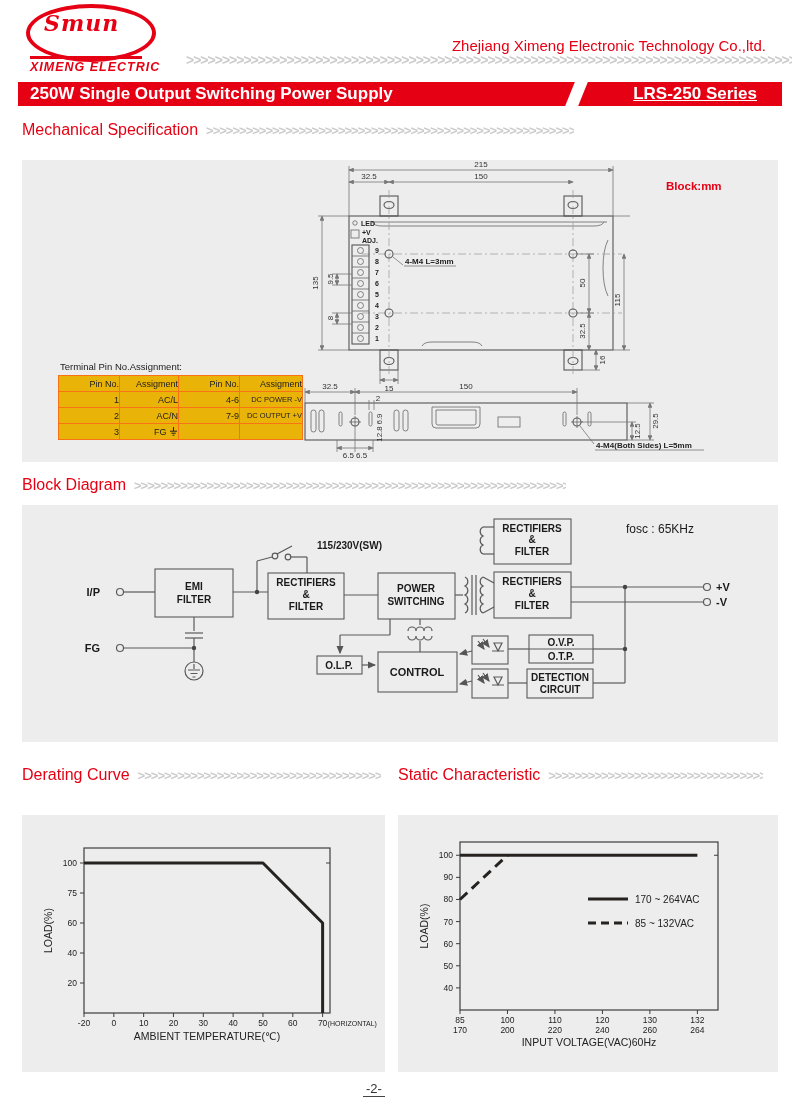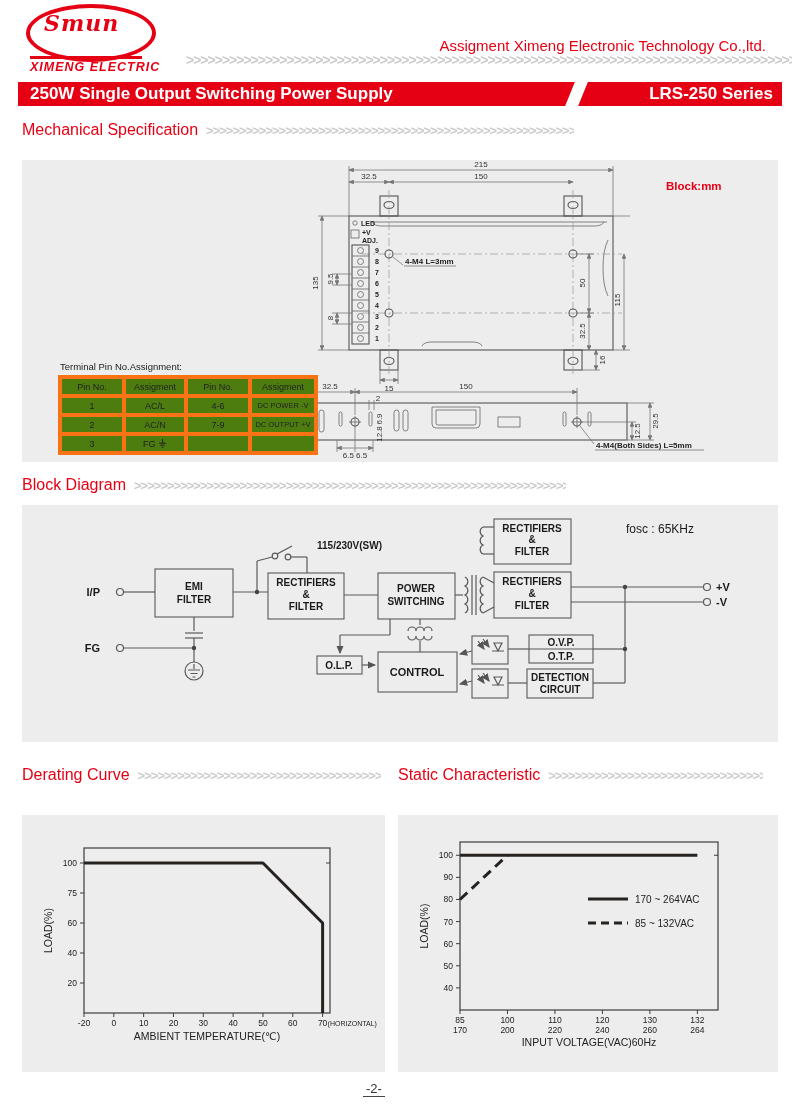--- a/index.html
+++ b/index.html
@@ -12,37 +12,37 @@
   .logo-underline{position:absolute;left:30px;top:56px;width:112px;height:3px;background:#e60014;}
   .logo-sub{position:absolute;left:30px;top:60px;font-style:italic;font-weight:bold;font-size:12.5px;
             color:#e60014;letter-spacing:1px;}
   .company{position:absolute;right:34px;top:37px;font-size:15px;color:#e60014;}
   .chev{color:#cbcbcb;font-weight:bold;overflow:hidden;white-space:nowrap;letter-spacing:-1px;}
   .chev-band{position:absolute;left:186px;top:53px;width:606px;height:15px;font-size:14px;line-height:15px;}
   
   .banner{position:absolute;left:18px;top:82px;right:18px;height:24px;background:#e60014;}
   .banner-title{position:absolute;left:12px;top:0;line-height:24px;color:#fff;font-size:17px;font-weight:600;}
   .banner-slash{position:absolute;left:552px;top:0;width:13px;height:24px;background:#fff;transform:skewX(-22deg);}
-  .banner-series{position:absolute;right:9px;top:0;line-height:24px;color:#fff;font-size:17px;font-weight:600;}
+  .banner-series{position:absolute;right:25px;top:0;line-height:24px;color:#fff;font-size:17px;font-weight:600;text-decoration:underline;}
   
   .sec-head{position:absolute;height:18px;display:flex;align-items:flex-end;}
   .sec-title{color:#e60014;font-size:16px;font-weight:500;white-space:nowrap;margin-right:8px;}
   .sec-chev{font-size:13px;line-height:16px;height:16px;}
   
   .panel{position:absolute;background:#ededed;}
   #panel-mech{left:22px;top:160px;width:756px;height:302px;}
   #panel-block{left:22px;top:505px;width:756px;height:237px;}
   #panel-derating{left:22px;top:815px;width:363px;height:257px;}
   #panel-static{left:398px;top:815px;width:380px;height:257px;}
   .unit-note{position:absolute;left:644px;top:20px;color:#e60014;font-size:11.5px;font-weight:bold;}
   
   .pin-caption{position:absolute;left:38px;top:201px;font-size:9.5px;color:#222;}
   .pin-table{position:absolute;left:36px;top:215px;border-collapse:collapse;}
-  .pin-table td,.pin-table th{border:4px solid #f97316;font-size:9px;font-weight:normal;
-     text-align:center;padding:0;height:15px;color:#222;background:#4d7c0f;}
+  .pin-table td,.pin-table th{border:1px solid #f97316;font-size:9px;font-weight:normal;
+     text-align:right;padding:0;height:15px;color:#222;background:#eab308;}
   .pin-table .c1{width:60px;} .pin-table .c2{width:58px;} .pin-table .c3{width:60px;}
   .pin-table .c4{width:62px;font-size:7.5px;}
   
   svg{overflow:visible;}
   svg text{font-family:"Liberation Sans","DejaVu Sans",sans-serif;}
   .body{stroke:#555;fill:none;stroke-width:1.1;}
   .thin{stroke:#666;fill:none;stroke-width:0.8;}
   .cl{stroke:#9a9a9a;fill:none;stroke-width:0.7;stroke-dasharray:8 3 2 3;}
   .dim{stroke:#777;stroke-width:0.8;fill:none;}
   .dimtxt{font-size:8px;fill:#333;text-anchor:middle;}
@@ -60,21 +60,21 @@
 </style>
 </head>
 <body>
 
 <div class="page">
 
   <div class="logo-ellipse"></div>
   <div class="logo-word">Smun</div>
   <div class="logo-underline"></div>
   <div class="logo-sub">XIMENG ELECTRIC</div>
-  <div class="company">Assigment Ximeng Electronic Technology Co.,ltd.</div>
+  <div class="company">Zhejiang Ximeng Electronic Technology Co.,ltd.</div>
   <div class="chev chev-band">&gt;&gt;&gt;&gt;&gt;&gt;&gt;&gt;&gt;&gt;&gt;&gt;&gt;&gt;&gt;&gt;&gt;&gt;&gt;&gt;&gt;&gt;&gt;&gt;&gt;&gt;&gt;&gt;&gt;&gt;&gt;&gt;&gt;&gt;&gt;&gt;&gt;&gt;&gt;&gt;&gt;&gt;&gt;&gt;&gt;&gt;&gt;&gt;&gt;&gt;&gt;&gt;&gt;&gt;&gt;&gt;&gt;&gt;&gt;&gt;&gt;&gt;&gt;&gt;&gt;&gt;&gt;&gt;&gt;&gt;&gt;&gt;&gt;&gt;&gt;&gt;&gt;&gt;&gt;&gt;&gt;&gt;&gt;&gt;&gt;&gt;&gt;&gt;&gt;&gt;&gt;&gt;&gt;</div>
 
   <div class="banner">
     <div class="banner-title">250W Single Output Switching Power Supply</div>
     <div class="banner-slash"></div>
     <div class="banner-series">LRS-250  Series</div>
   </div>
 
   <div class="sec-head" style="left:22px;top:121px;right:22px;">
     <span class="sec-title">Mechanical Specification</span>

